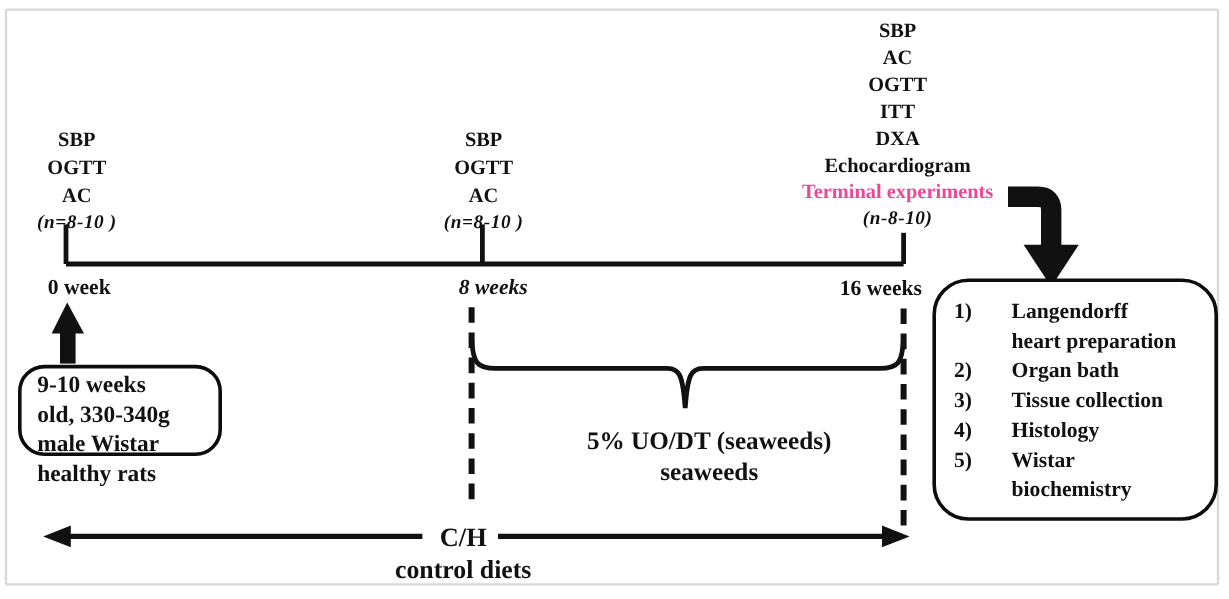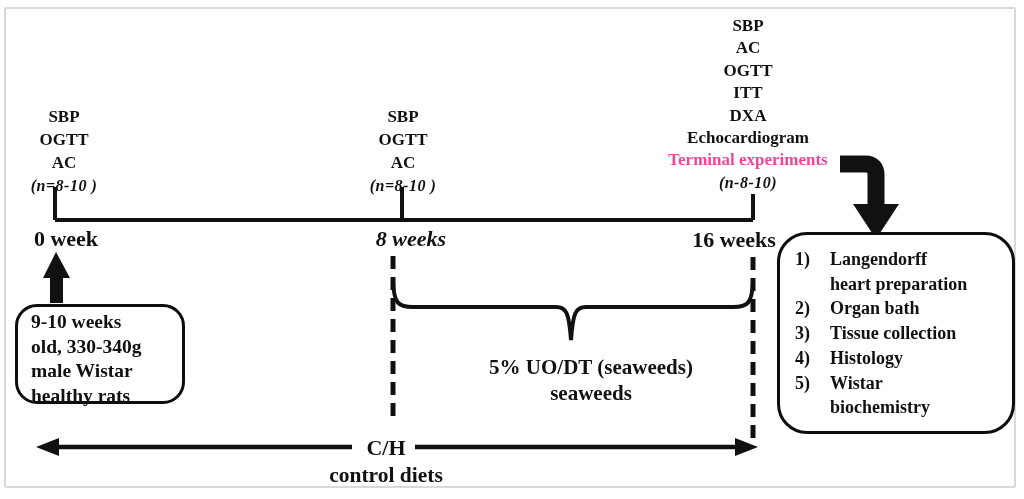--- a/index.html
+++ b/index.html
@@ -12,36 +12,36 @@
     position:absolute;left:4px;top:7px;width:1012px;height:481px;
     border:2px solid #d9d9d9;box-sizing:border-box;border-radius:2px;
   }
   svg.lines{position:absolute;left:0;top:0;}
   .abs{position:absolute;}
   .center{text-align:center;}
   .tests{font-size:17px;line-height:23px;}
   .tests16{font-size:17px;line-height:22.4px;}
   .nlabel{font-style:italic;font-size:16px;letter-spacing:0.5px;}
   .red{color:#ec4899;}
-  .week{font-size:22px;line-height:24px;}
+  .week{font-size:18px;line-height:24px;}
   .roundbox{
     border:3px solid #0d0d0d;border-radius:22px;box-sizing:border-box;
     background:#fff;
   }
   .subjectbox{
-    left:15px;top:304px;width:170px;height:100px;
+    left:15px;top:304px;width:170px;height:76px;
     font-size:19.5px;line-height:24.6px;padding:3px 0 0 13px;
   }
   .terminalbox{
     left:777px;top:232px;width:238px;height:202px;border-radius:30px;
     border-width:3.5px;font-size:18px;line-height:24.7px;padding:12px 4px 0 15px;
   }
   .titem{display:flex;}
   .titem .num{width:35px;flex:none;}
-  .titem .txt{flex:1;}
+  .titem .txt{flex:1;margin-left:13px;}
   .treatment{left:460px;top:354px;width:262px;font-size:21px;line-height:26px;}
   .chlabel{left:336px;top:436px;width:100px;font-size:22px;line-height:24px;}
   .dietlabel{left:296px;top:462px;width:180px;font-size:21.5px;line-height:26px;}
 </style>
 </head>
 <body>
 
 <div id="stage">
 
   <div class="frame"></div>

